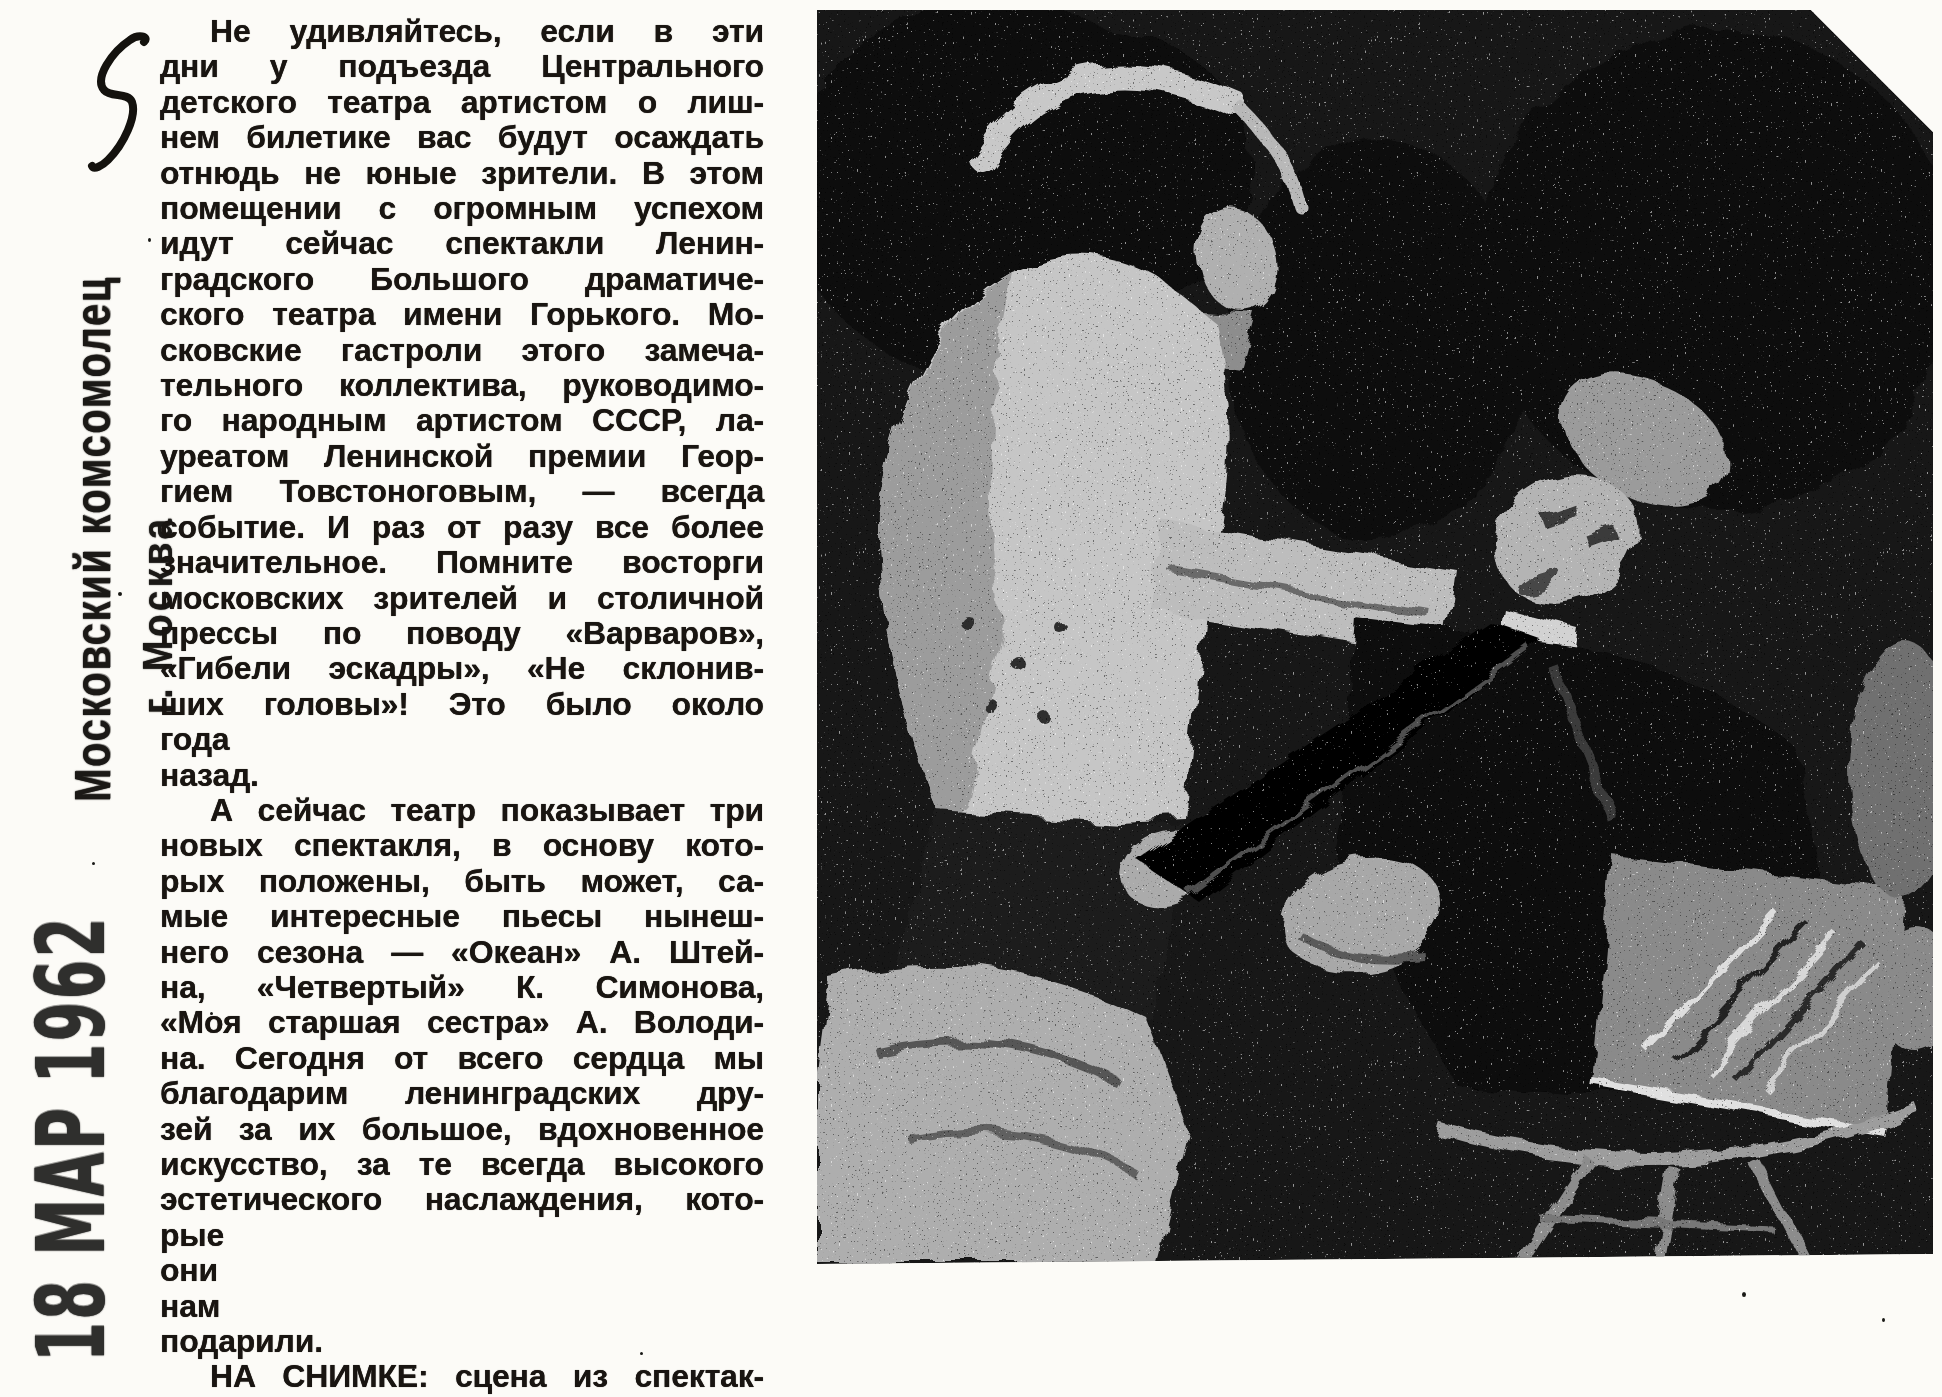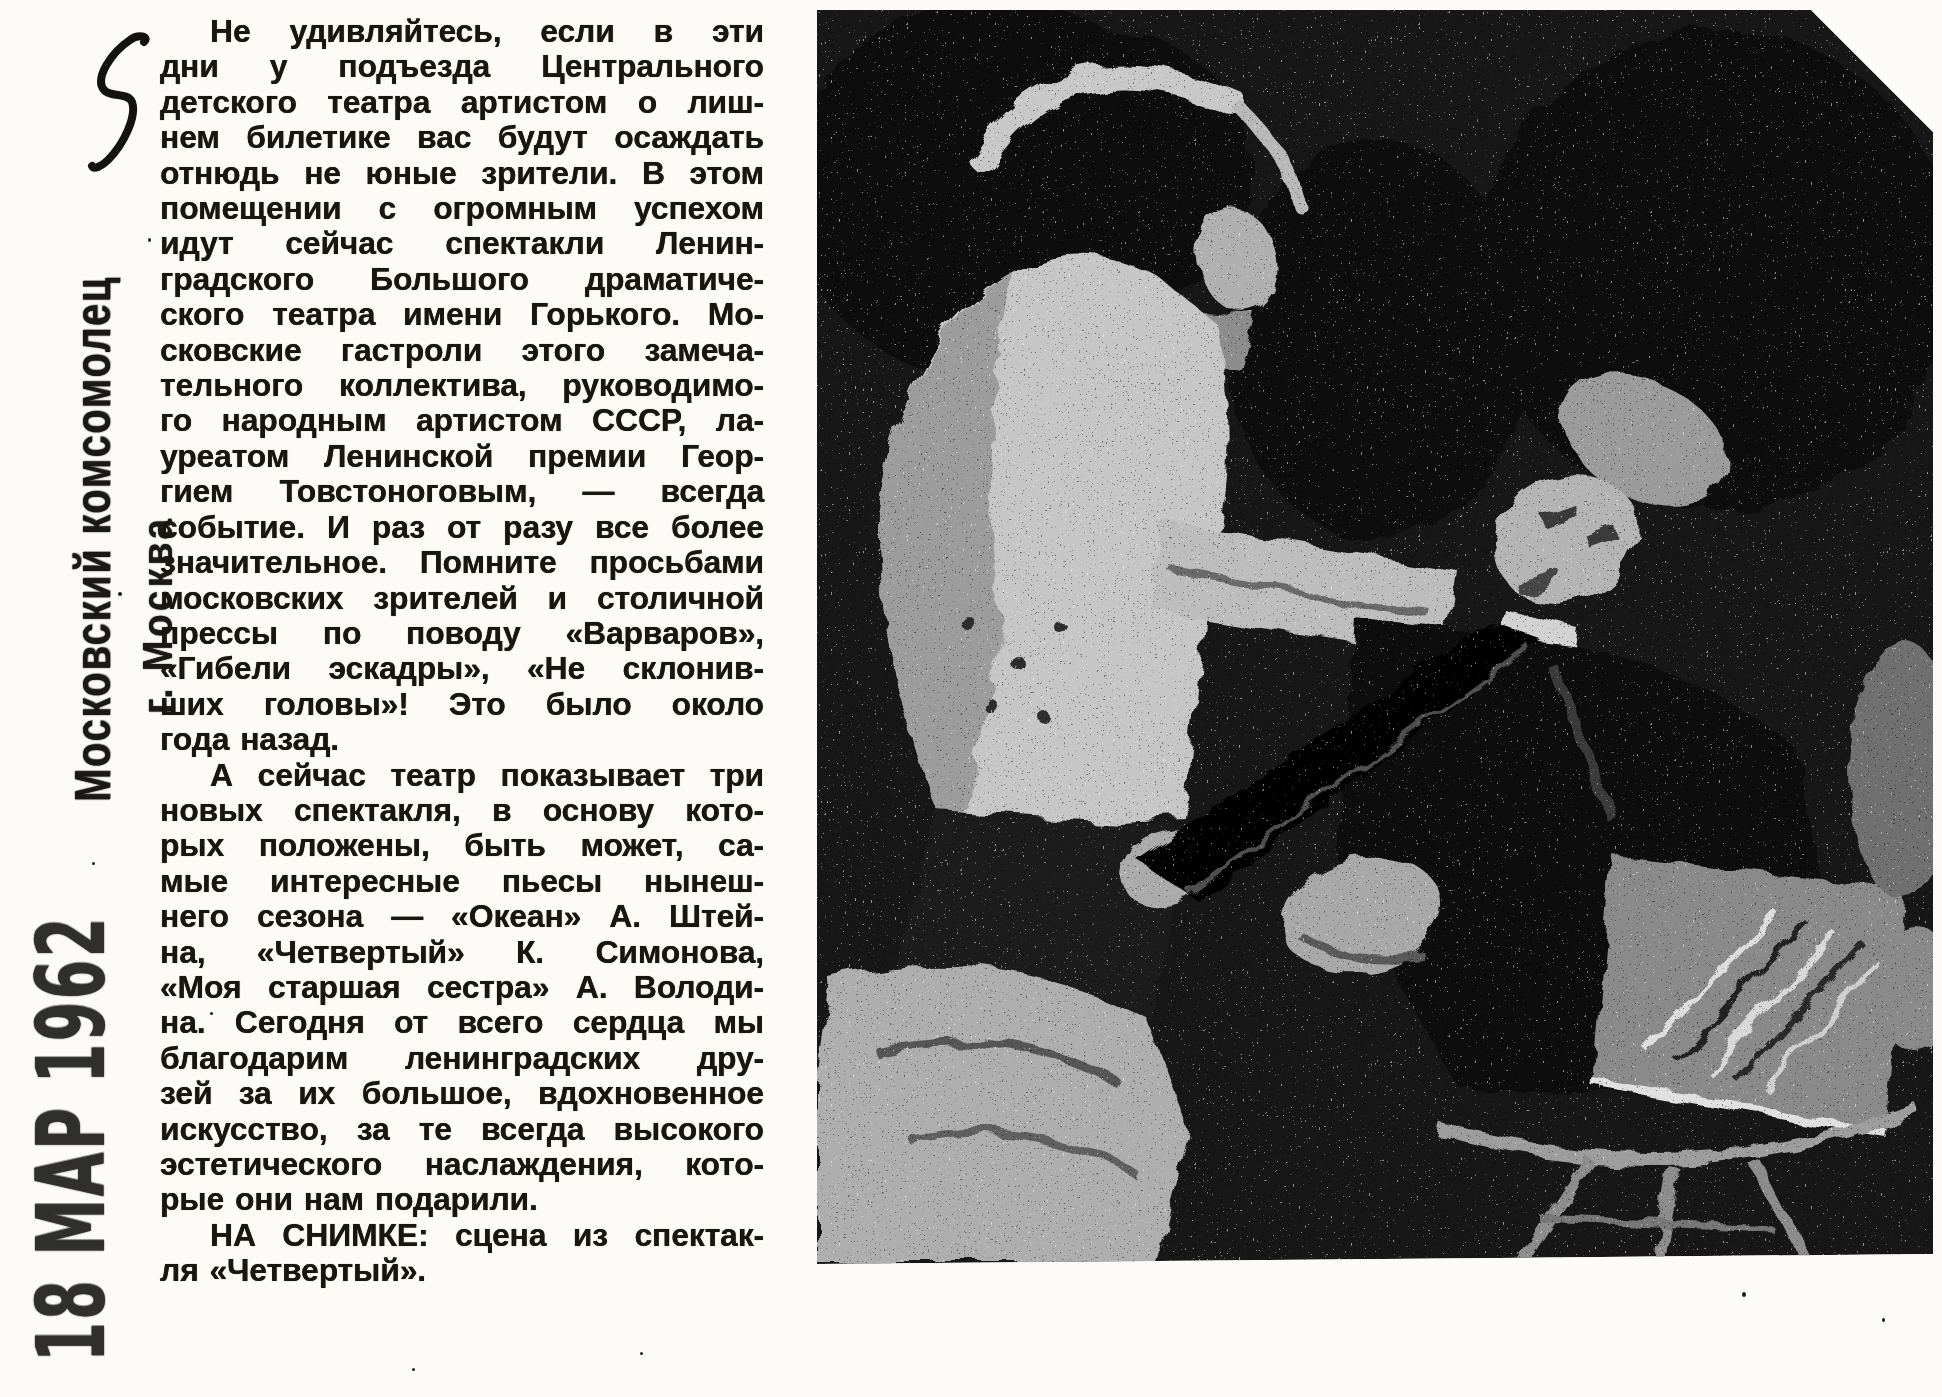--- a/index.html
+++ b/index.html
@@ -35,21 +35,21 @@
   
   .article{
     position:absolute;left:160px;top:14px;width:604px;
     font-size:32px;font-weight:700;line-height:35.4px;
     letter-spacing:-0.2px;color:#191511;
     text-shadow:0 0 0.7px #191511;
     font-family:"Liberation Sans",sans-serif;
   }
   .line{display:flex;justify-content:space-between;white-space:pre;}
   .line.indent{padding-left:50px;}
-  .line.last{justify-content:flex-start;column-gap:.34em;}
+  .line.last{justify-content:flex-start;column-gap:.34em;flex-direction:column;}
   
   .photo{position:absolute;left:817px;top:10px;width:1116px;height:1254px;}
   .photo svg{width:100%;height:100%;display:block;}
   
   .speck{position:absolute;background:#191916;border-radius:50%;}
 </style>
 </head>
 <body>
 
 <div class="page">
@@ -71,21 +71,21 @@
       <div class="line"><span>помещении</span><span>с</span><span>огромным</span><span>успехом</span></div>
       <div class="line"><span>идут</span><span>сейчас</span><span>спектакли</span><span>Ленин-</span></div>
       <div class="line"><span>градского</span><span>Большого</span><span>драматиче-</span></div>
       <div class="line"><span>ского</span><span>театра</span><span>имени</span><span>Горького.</span><span>Мо-</span></div>
       <div class="line"><span>сковские</span><span>гастроли</span><span>этого</span><span>замеча-</span></div>
       <div class="line"><span>тельного</span><span>коллектива,</span><span>руководимо-</span></div>
       <div class="line"><span>го</span><span>народным</span><span>артистом</span><span>СССР,</span><span>ла-</span></div>
       <div class="line"><span>уреатом</span><span>Ленинской</span><span>премии</span><span>Геор-</span></div>
       <div class="line"><span>гием</span><span>Товстоноговым,</span><span>—</span><span>всегда</span></div>
       <div class="line"><span>событие.</span><span>И</span><span>раз</span><span>от</span><span>разу</span><span>все</span><span>более</span></div>
-      <div class="line"><span>значительное.</span><span>Помните</span><span>просьбами</span></div>
+      <div class="line"><span>значительное.</span><span>Помните</span><span>восторги</span></div>
       <div class="line"><span>московских</span><span>зрителей</span><span>и</span><span>столичной</span></div>
       <div class="line"><span>прессы</span><span>по</span><span>поводу</span><span>«Варваров»,</span></div>
       <div class="line"><span>«Гибели</span><span>эскадры»,</span><span>«Не</span><span>склонив-</span></div>
       <div class="line"><span>ших</span><span>головы»!</span><span>Это</span><span>было</span><span>около</span></div>
       <div class="line last"><span>года</span><span>назад.</span></div>
       <div class="line indent"><span>А</span><span>сейчас</span><span>театр</span><span>показывает</span><span>три</span></div>
       <div class="line"><span>новых</span><span>спектакля,</span><span>в</span><span>основу</span><span>кото-</span></div>
       <div class="line"><span>рых</span><span>положены,</span><span>быть</span><span>может,</span><span>са-</span></div>
       <div class="line"><span>мые</span><span>интересные</span><span>пьесы</span><span>нынеш-</span></div>
       <div class="line"><span>него</span><span>сезона</span><span>—</span><span>«Океан»</span><span>А.</span><span>Штей-</span></div>

